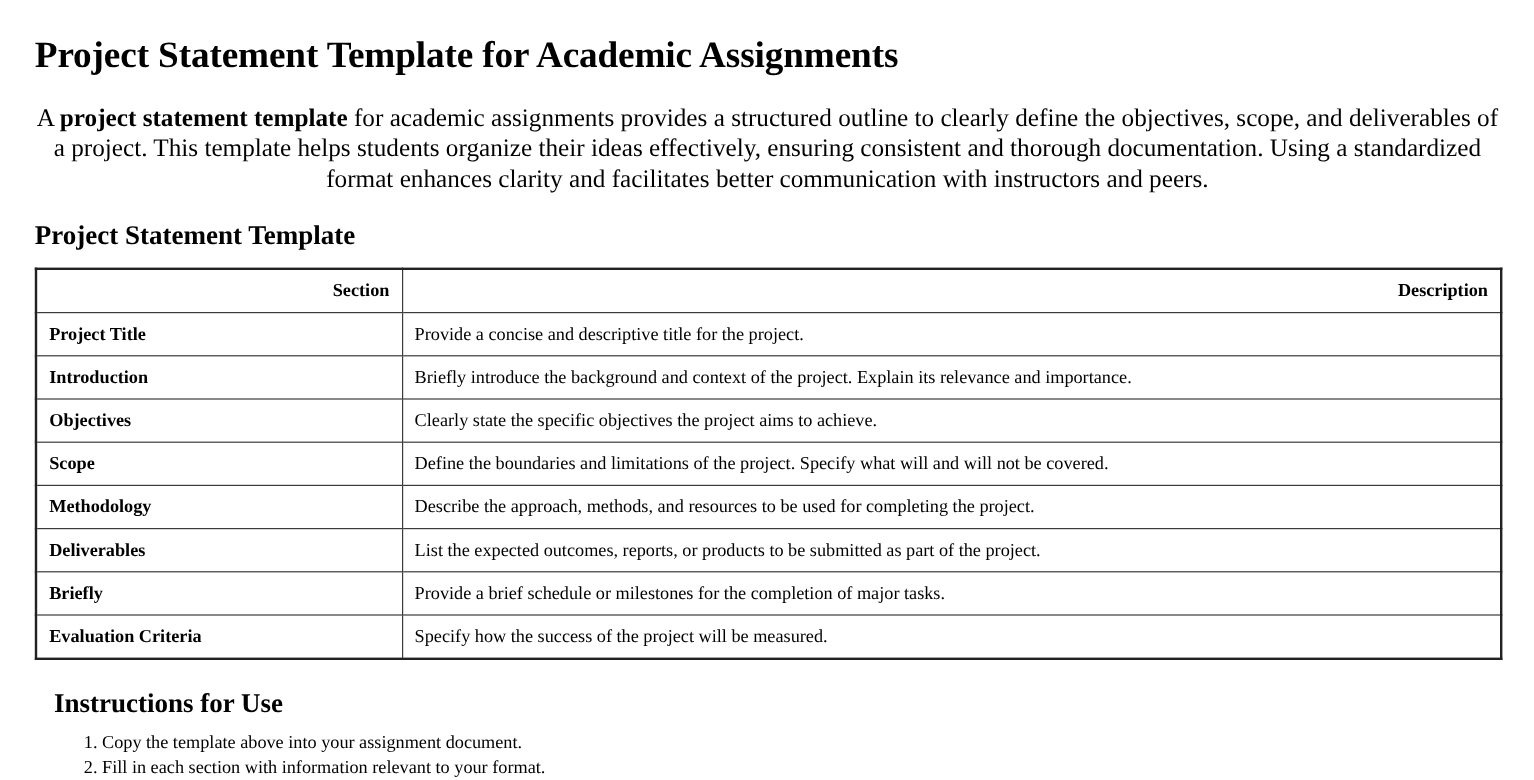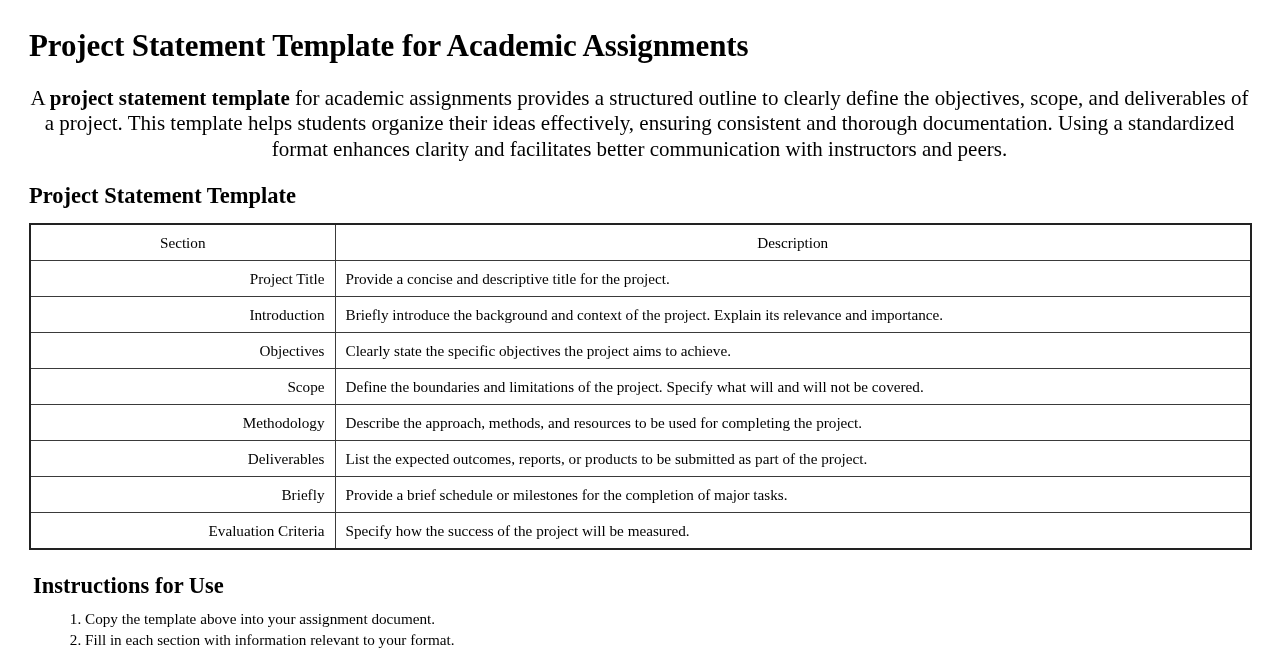--- a/index.html
+++ b/index.html
@@ -38,47 +38,47 @@
   h2.section-heading {
     font-size: 22.5px;
     line-height: 1.2;
     font-weight: bold;
     margin: 20px 0 14px 0;
   }
   h2.instructions-heading {
     font-size: 22.5px;
     line-height: 1.2;
     font-weight: bold;
-    margin: 22px 0 10px 4px;
+    margin: 22px 0 10px 16px;
   }
   table.template-table {
     border-collapse: collapse;
     width: 1221px;
     border: 2px solid #222222;
     table-layout: fixed;
     margin: 0;
   }
   table.template-table col.col-section { width: 305px; }
   table.template-table col.col-description { width: 916px; }
   table.template-table th,
   table.template-table td {
     border: 1px solid #3a3a3a;
     padding: 8px 10px;
     font-size: 15.2px;
     line-height: 1.2;
     height: 19px;
     vertical-align: middle;
   }
   table.template-table th {
-    text-align: center;
-    font-weight: normal;
+    text-align: right;
+    font-weight: bold;
   }
   table.template-table td.section-cell {
-    font-weight: normal;
-    text-align: right;
+    font-weight: bold;
+    text-align: left;
   }
   table.template-table td.description-cell {
     font-weight: normal;
     text-align: left;
   }
   ol.instructions-list {
     margin: 6px 0 12px 0;
     padding-left: 56px;
     font-size: 15.2px;
     line-height: 1.33;

